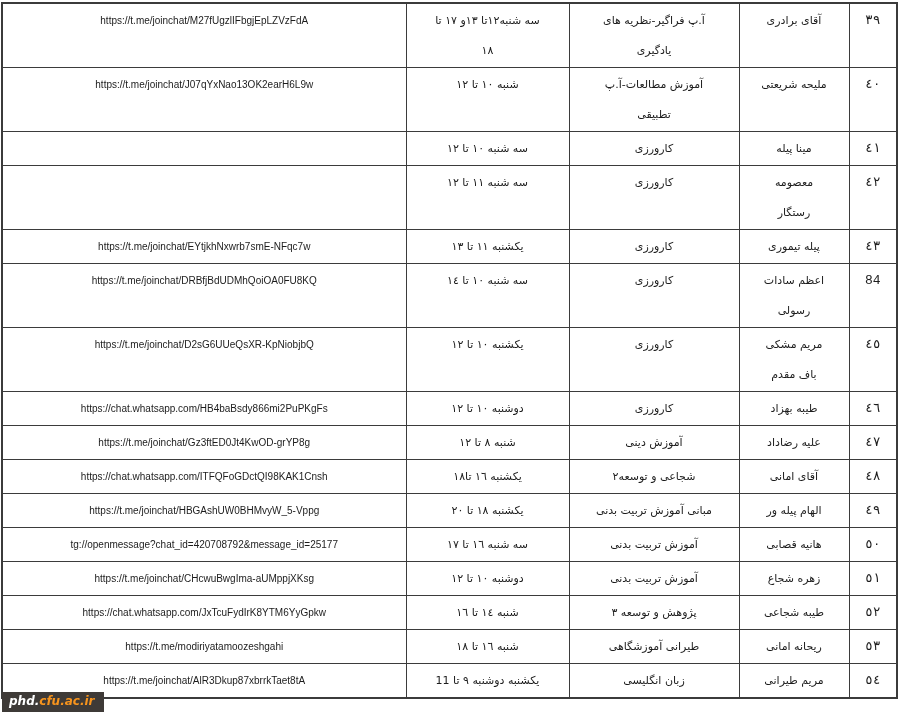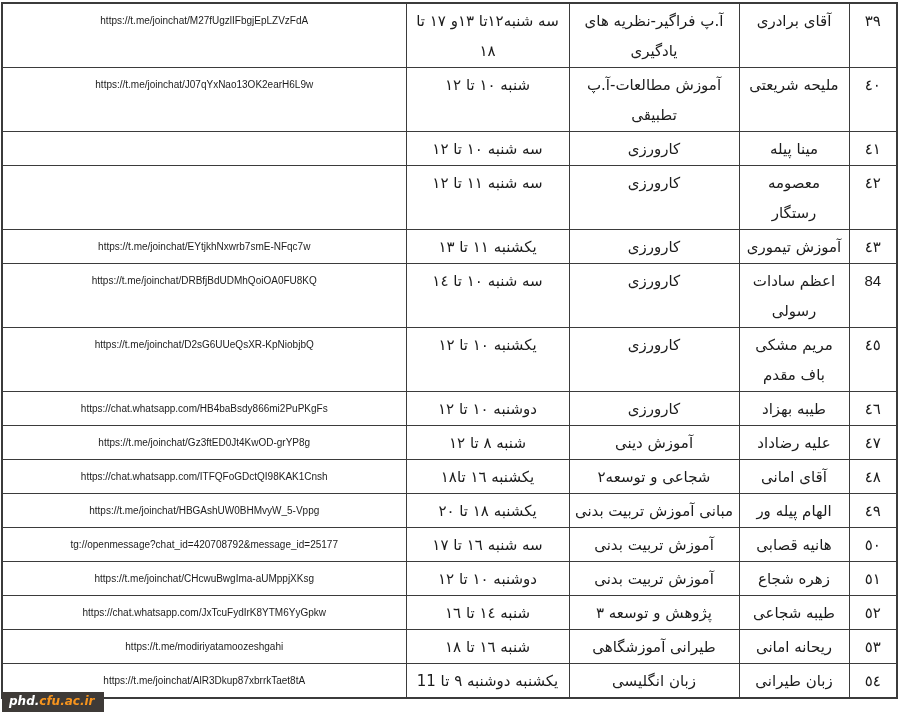--- a/index.html
+++ b/index.html
@@ -31,25 +31,25 @@
     border: 1px solid #3b3b3b;
     text-align: center;
     vertical-align: top;
     padding: 2px 3px 1px 3px;
     line-height: 30px;
     white-space: pre-line;
     color: #1c1c1c;
     overflow: hidden;
   }
   td.num-cell {
-    font-size: 15px;
-    font-family: Liberation Sans, sans-serif;
+    font-size: 13px;
+    font-family: Liberation Mono, monospace;
   }
   td.name-cell, td.subject-cell, td.time-cell {
-    font-size: 15px;
+    font-size: 11px;
     font-family: "DejaVu Sans", sans-serif;
   }
   td.url-cell {
     direction: ltr;
     font-size: 10px;
     font-family: "Liberation Sans", "DejaVu Sans", sans-serif;
     letter-spacing: 0px;
     white-space: nowrap;
   }
   .watermark {
@@ -109,21 +109,21 @@
         <tr>
       <td class="num-cell">٤٢</td>
       <td class="name-cell">معصومه
 رستگار</td>
       <td class="subject-cell">کارورزی</td>
       <td class="time-cell">سه شنبه ١١ تا ١٢</td>
       <td class="url-cell"></td>
     </tr>
         <tr>
       <td class="num-cell">٤٣</td>
-      <td class="name-cell">آموزش تیموری</td>
+      <td class="name-cell">پیله تیموری</td>
       <td class="subject-cell">کارورزی</td>
       <td class="time-cell">یکشنبه ١١ تا ١٣</td>
       <td class="url-cell">https://t.me/joinchat/EYtjkhNxwrb7smE-NFqc7w</td>
     </tr>
         <tr>
       <td class="num-cell">84</td>
       <td class="name-cell">اعظم سادات
 رسولی</td>
       <td class="subject-cell">کارورزی</td>
       <td class="time-cell">سه شنبه ١٠ تا ١٤</td>
@@ -188,21 +188,21 @@
     </tr>
         <tr>
       <td class="num-cell">٥٣</td>
       <td class="name-cell">ریحانه امانی</td>
       <td class="subject-cell">طیرانی آموزشگاهی</td>
       <td class="time-cell">شنبه ١٦ تا ١٨</td>
       <td class="url-cell">https://t.me/modiriyatamoozeshgahi</td>
     </tr>
         <tr>
       <td class="num-cell">٥٤</td>
-      <td class="name-cell">زبان طیرانی</td>
+      <td class="name-cell">مریم طیرانی</td>
       <td class="subject-cell">زبان انگلیسی</td>
       <td class="time-cell">یکشنبه دوشنبه ٩ تا 11</td>
       <td class="url-cell">https://t.me/joinchat/AlR3Dkup87xbrrkTaet8tA</td>
     </tr>
       </tbody>
   </table>
 
   <div class="watermark">
     <span class="wm-phd">phd.</span><span class="wm-domain">cfu.ac.ir</span>
   </div>

